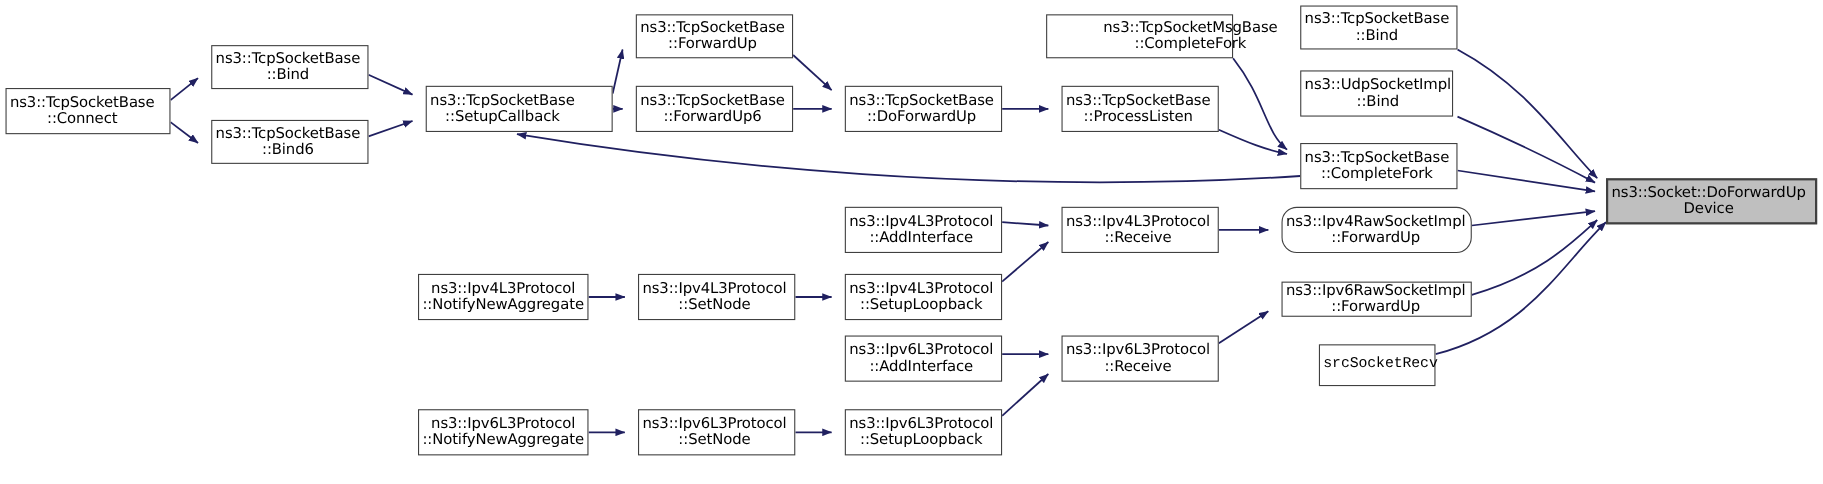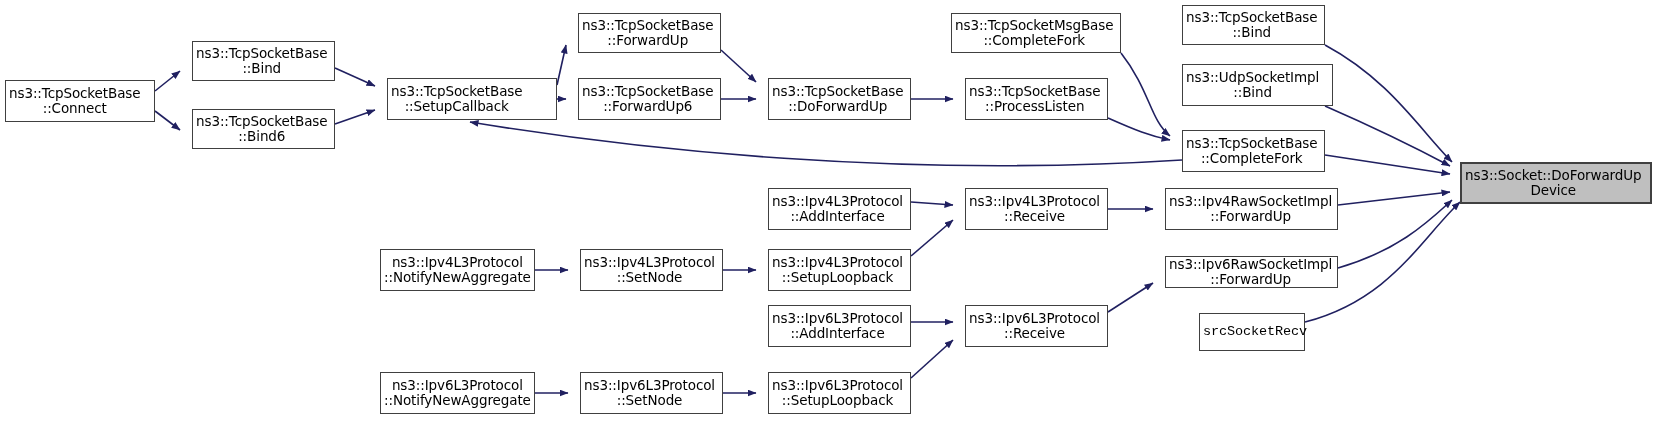--- a/index.html
+++ b/index.html
@@ -99,35 +99,35 @@
       <div class="gnode" style="left: 192px; top: 109px; width: 143px; height: 40px; background: rgb(255, 255, 255); border-color: rgb(64, 64, 64);"><span class="lbl">ns3::TcpSocketBase
 ::Bind6</span></div>
       <div class="gnode" style="left: 387px; top: 78px; width: 170px; height: 42px; background: rgb(255, 255, 255); border-color: rgb(64, 64, 64);"><span class="lbl">ns3::TcpSocketBase
 ::SetupCallback</span></div>
       <div class="gnode" style="left: 578px; top: 13px; width: 143px; height: 40px; background: rgb(255, 255, 255); border-color: rgb(64, 64, 64);"><span class="lbl">ns3::TcpSocketBase
 ::ForwardUp</span></div>
       <div class="gnode" style="left: 578px; top: 78px; width: 143px; height: 42px; background: rgb(255, 255, 255); border-color: rgb(64, 64, 64);"><span class="lbl">ns3::TcpSocketBase
 ::ForwardUp6</span></div>
       <div class="gnode" style="left: 768px; top: 78px; width: 143px; height: 42px; background: rgb(255, 255, 255); border-color: rgb(64, 64, 64);"><span class="lbl">ns3::TcpSocketBase
 ::DoForwardUp</span></div>
-      <div class="gnode" style="left: 951px; top: 13px; width: 170px; height: 40px; background: rgb(255, 255, 255); border-color: rgb(64, 64, 64);"><span class="lbl">ns3::TcpSocketMsgBase
+      <div class="gnode" style="left: 951px; top: 13px; width: 170px; height: 40px; background: rgb(255, 255, 255); border-color: rgb(64, 64, 64); padding-left: 48px;"><span class="lbl">ns3::TcpSocketMsgBase
 ::CompleteFork</span></div>
       <div class="gnode" style="left: 965px; top: 78px; width: 143px; height: 42px; background: rgb(255, 255, 255); border-color: rgb(64, 64, 64);"><span class="lbl">ns3::TcpSocketBase
 ::ProcessListen</span></div>
       <div class="gnode" style="left: 1182px; top: 5px; width: 143px; height: 40px; background: rgb(255, 255, 255); border-color: rgb(64, 64, 64);"><span class="lbl">ns3::TcpSocketBase
 ::Bind</span></div>
-      <div class="gnode" style="left: 1182px; top: 64px; width: 151px; height: 42px; background: rgb(255, 255, 255); border-color: rgb(64, 64, 64);"><span class="lbl">ns3::UdpSocketImpl
+      <div class="gnode" style="left: 1182px; top: 64px; width: 139px; height: 42px; background: rgb(255, 255, 255); border-color: rgb(64, 64, 64);"><span class="lbl">ns3::UdpSocketImpl
 ::Bind</span></div>
       <div class="gnode" style="left: 1182px; top: 130px; width: 143px; height: 42px; background: rgb(255, 255, 255); border-color: rgb(64, 64, 64);"><span class="lbl">ns3::TcpSocketBase
 ::CompleteFork</span></div>
       <div class="gnode" style="left: 768px; top: 188px; width: 143px; height: 42px; background: rgb(255, 255, 255); border-color: rgb(64, 64, 64);"><span class="lbl">ns3::Ipv4L3Protocol
 ::AddInterface</span></div>
       <div class="gnode" style="left: 965px; top: 188px; width: 143px; height: 42px; background: rgb(255, 255, 255); border-color: rgb(64, 64, 64);"><span class="lbl">ns3::Ipv4L3Protocol
 ::Receive</span></div>
-      <div class="gnode" style="left: 1165px; top: 188px; width: 173px; height: 42px; background: rgb(255, 255, 255); border-color: rgb(64, 64, 64);"><span class="lbl">ns3::Ipv4RawSocketImpl
+      <div class="gnode" style="left: 1165px; top: 188px; width: 173px; height: 42px; background: rgb(255, 255, 255); border-color: rgb(64, 64, 64); border-radius: 14px;"><span class="lbl">ns3::Ipv4RawSocketImpl
 ::ForwardUp</span></div>
       <div class="gnode" style="left: 380px; top: 249px; width: 155px; height: 42px; background: rgb(255, 255, 255); border-color: rgb(64, 64, 64);"><span class="lbl">ns3::Ipv4L3Protocol
 ::NotifyNewAggregate</span></div>
       <div class="gnode" style="left: 580px; top: 249px; width: 143px; height: 42px; background: rgb(255, 255, 255); border-color: rgb(64, 64, 64);"><span class="lbl">ns3::Ipv4L3Protocol
 ::SetNode</span></div>
       <div class="gnode" style="left: 768px; top: 249px; width: 143px; height: 42px; background: rgb(255, 255, 255); border-color: rgb(64, 64, 64);"><span class="lbl">ns3::Ipv4L3Protocol
 ::SetupLoopback</span></div>
       <div class="gnode" style="left: 1165px; top: 256px; width: 173px; height: 32px; background: rgb(255, 255, 255); border-color: rgb(64, 64, 64);"><span class="lbl">ns3::Ipv6RawSocketImpl
 ::ForwardUp</span></div>
       <div class="gnode" style="left: 768px; top: 305px; width: 143px; height: 42px; background: rgb(255, 255, 255); border-color: rgb(64, 64, 64);"><span class="lbl">ns3::Ipv6L3Protocol

